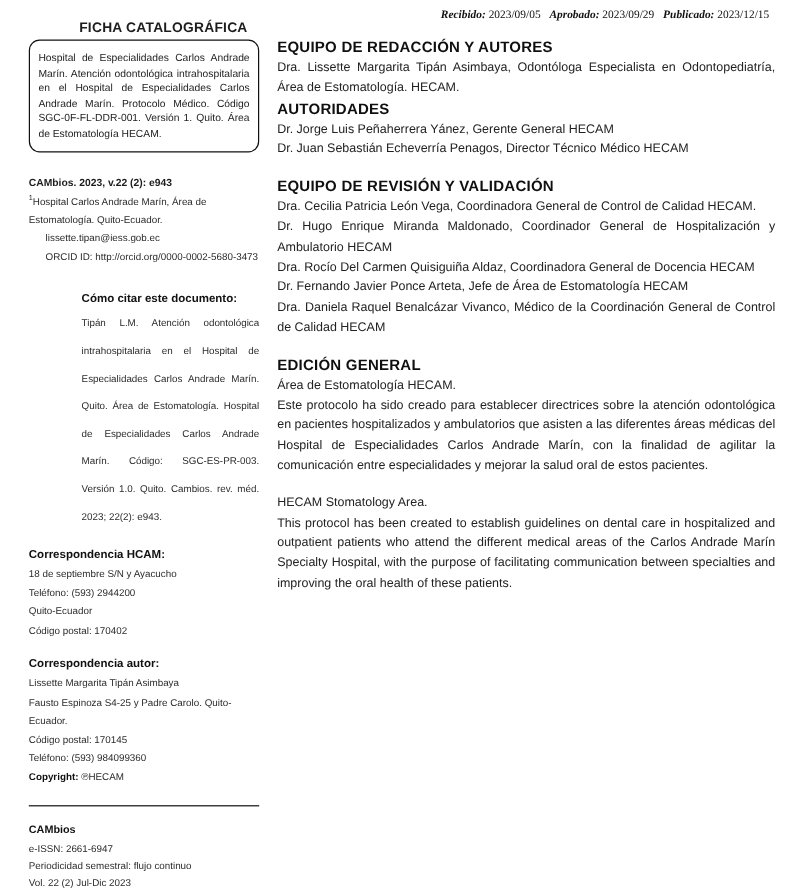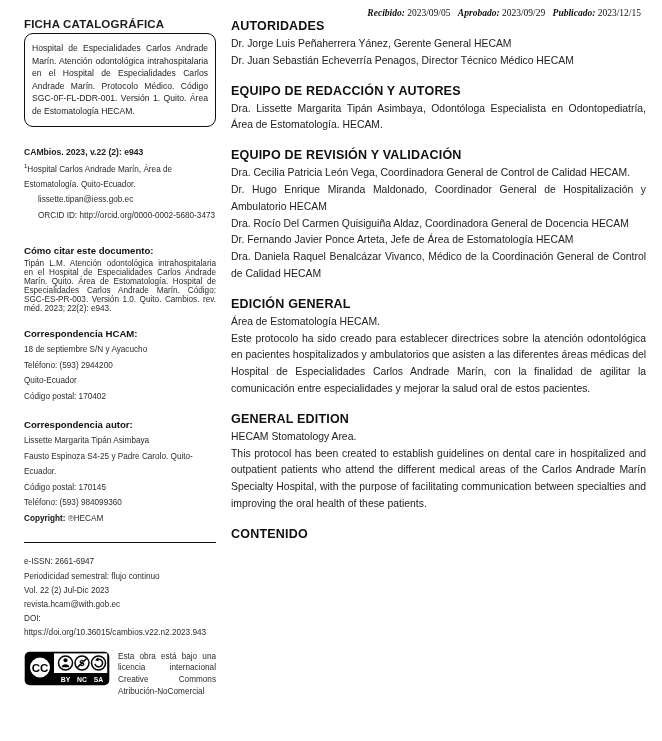--- a/index.html
+++ b/index.html
@@ -2,30 +2,30 @@
 <html lang="es"><head>
 <meta charset="utf-8">
 <style>
   * { margin:0; padding:0; box-sizing:border-box; }
   html,body { width:662px; height:741px; background:#ffffff; overflow:hidden; }
   body { font-family:"Liberation Sans", sans-serif; color:#1d1d1d; }
   .page { display:flex; padding:8px 16px 0 24px; gap:15px; }
 
   
   .col-left { width:192px; flex:0 0 192px; }
-  .ficha-title { font-size:11.5px; font-weight:bold; margin-top:10px; letter-spacing:.2px; }
+  .ficha-title { font-size:11.5px; font-weight:bold; margin-top:10px; letter-spacing:.2px;margin-left:42px; }
   .catalog-box { margin-top:3px; border:1.5px solid #111; border-radius:9px; padding:8px 7px;
                  font-size:8.6px; line-height:12.6px; text-align:justify; }
   .journal-ref { margin-top:20px; font-size:8.6px; font-weight:bold; }
   .affil-block { font-size:8.2px; line-height:15.5px; color:#2b2b2b; margin-top:2px; }
   .affil-indent { padding-left:14px; }
   sup { font-size:6px; }
   .small-heading { font-size:9.6px; font-weight:bold; color:#111; }
-  .cite-block { margin-top:22px; }
-  .cite-text { margin-top:3px; font-size:8.2px; line-height:9px; text-align:justify; color:#2b2b2b; }
+  .cite-block { margin-top:22px;margin-left:44px; }
+  .cite-text { margin-top:3px; font-size:8.2px; line-height:23px; text-align:justify; color:#2b2b2b; }
   .corr-block { margin-top:15px; }
   .corr-lines { margin-top:3px; font-size:8.2px; line-height:15.5px; color:#2b2b2b; }
   .copyright-line b { font-weight:bold; color:#111; }
   .left-rule { border:none; border-top:1.3px solid #111; margin:16px 0 0 0; width:100%; }
   .journal-block { margin-top:12px; font-size:8.2px; line-height:14.2px; color:#2b2b2b; }
   .journal-name { font-size:9px; font-weight:bold; color:#111; margin-bottom:2px; }
   .archive-link { color:#2a5db0; text-decoration:underline; word-break:break-all; font-size:7.8px; }
   .license-row { margin-top:10px; display:flex; gap:8px; align-items:flex-start; }
   .license-text { font-size:8.2px; line-height:11.8px; color:#2b2b2b; width:102px; text-align:justify; }
 
@@ -87,20 +87,21 @@
         <div>Fausto Espinoza S4-25 y Padre Carolo. Quito-Ecuador.</div>
         <div>Código postal: 170145</div>
         <div>Teléfono: (593) 984099360</div>
         <div class="copyright-line"><b>Copyright:</b> <span>℗HECAM</span></div>
       </div>
     </div>
 
     <hr class="left-rule">
 
     <div class="journal-block">
+      <div class="journal-name">CAMbios</div>
       <div>e-ISSN: 2661-6947</div>
       <div>Periodicidad semestral: flujo continuo</div>
       <div>Vol. 22 (2) Jul-Dic 2023</div>
       <div>revista.hcam@with.gob.ec</div>
       <div>DOI: https://doi.org/10.36015/cambios.v22.n2.2023.943</div>
     </div>
 
     <div class="license-row">
       <svg class="cc-badge" width="86" height="35" viewBox="0 0 86 35" xmlns="http://www.w3.org/2000/svg">
         <rect x="0.7" y="0.7" width="84.6" height="33.6" rx="5" fill="#000"></rect>
@@ -136,50 +137,48 @@
 
     <div class="dates-line">
       <span class="dlabel">Recibido:</span>
       <span class="dval">2023/09/05</span>
       <span class="dlabel">Aprobado:</span>
       <span class="dval">2023/09/29</span>
       <span class="dlabel">Publicado:</span>
       <span class="dval">2023/12/15</span>
     </div>
 
+    <div class="sec">
+      <div class="sec-heading">EQUIPO DE REDACCIÓN Y AUTORES</div>
+      <div class="sec-par">Dra. Lissette Margarita Tipán Asimbaya, Odontóloga Especialista en Odontopediatría, Área de Estomatología. HECAM.</div>
+    </div>
+
     <div class="sec authorities">
       <div class="sec-heading">AUTORIDADES</div>
       <div class="sec-line">Dr. Jorge Luis Peñaherrera Yánez, Gerente General HECAM</div>
       <div class="sec-line">Dr. Juan Sebastián Echeverría Penagos, Director Técnico Médico HECAM</div>
-    </div>
-
-    <div class="sec">
-      <div class="sec-heading">EQUIPO DE REDACCIÓN Y AUTORES</div>
-      <div class="sec-par">Dra. Lissette Margarita Tipán Asimbaya, Odontóloga Especialista en Odontopediatría, Área de Estomatología. HECAM.</div>
     </div>
 
     <div class="sec">
       <div class="sec-heading">EQUIPO DE REVISIÓN Y VALIDACIÓN</div>
       <div class="sec-par">Dra. Cecilia Patricia León Vega, Coordinadora General de Control de Calidad HECAM.</div>
       <div class="sec-par">Dr. Hugo Enrique Miranda Maldonado, Coordinador General de Hospitalización y Ambulatorio HECAM</div>
       <div class="sec-par">Dra. Rocío Del Carmen Quisiguiña Aldaz, Coordinadora General de Docencia HECAM</div>
       <div class="sec-par">Dr. Fernando Javier Ponce Arteta, Jefe de Área de Estomatología HECAM</div>
       <div class="sec-par">Dra. Daniela Raquel Benalcázar Vivanco, Médico de la Coordinación General de Control de Calidad HECAM</div>
     </div>
 
     <div class="sec">
       <div class="sec-heading">EDICIÓN GENERAL</div>
       <div class="sec-line">Área de Estomatología HECAM.</div>
       <div class="sec-par">Este protocolo ha sido creado para establecer directrices sobre la atención odontológica en pacientes hospitalizados y ambulatorios que asisten a las diferentes áreas médicas del Hospital de Especialidades Carlos Andrade Marín, con la finalidad de agilitar la comunicación entre especialidades y mejorar la salud oral de estos pacientes.</div>
     </div>
 
     <div class="sec">
-      <div class="sec-heading">GENERAL EDITION</div>
       <div class="sec-line">HECAM Stomatology Area.</div>
       <div class="sec-par">This protocol has been created to establish guidelines on dental care in hospitalized and outpatient patients who attend the different medical areas of the Carlos Andrade Marín Specialty Hospital, with the purpose of facilitating communication between specialties and improving the oral health of these patients.</div>
     </div>
 
     <div class="sec">
-      <div class="sec-heading">CONTENIDO</div>
     </div>
 
   </div>
 </div>
 
 </body></html>

